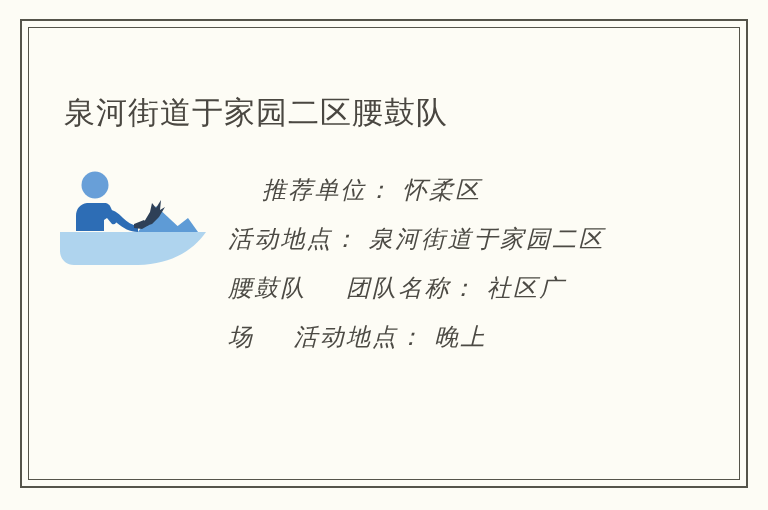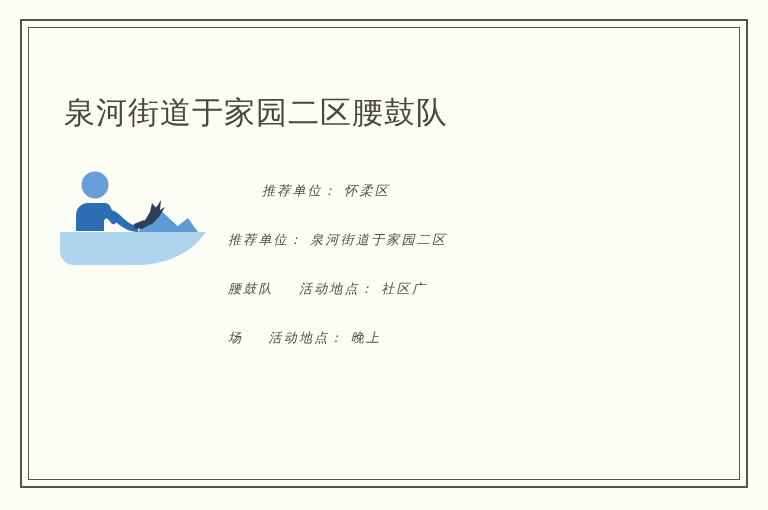--- a/index.html
+++ b/index.html
@@ -73,21 +73,21 @@
   
   .body-block {
     position: absolute;
     left: 228px;
     top: 166px;
     width: 420px;
   }
   .body-line {
     font-family: "DejaVu Serif", "Liberation Serif", serif;
     font-style: italic;
-    font-size: 13px;
+    font-size: 24px;
     line-height: 49px;
     letter-spacing: 2.2px;
     color: #4c4a44;
     white-space: pre;
   }
   .body-line.indent {
     padding-left: 34px;
   }
 </style>
 </head>
@@ -117,18 +117,18 @@
       <path d="M84 54 L90 44 L92 35 L96 40 L101 32 L100 42 L105 39
                L99 49 L92 56 L86 58 Z" fill="#2e4057"></path>
       <path d="M74 56 L84 52 L89 57 L82 61 L74 60 Z" fill="#2e4057"></path>
 
       <path d="M0 64 L146 64 C132 84 110 96 78 97 L14 97 C6 97 0 91 0 83 Z" fill="#afd4ee"></path>
     </svg>
   </div>
 
   <div class="body-block">
     <div class="body-line indent">推荐单位： 怀柔区</div>
-    <div class="body-line">推荐单位： 泉河街道于家园二区</div>
-    <div class="body-line">腰鼓队    活动地点： 社区广</div>
+    <div class="body-line">活动地点： 泉河街道于家园二区</div>
+    <div class="body-line">腰鼓队    团队名称： 社区广</div>
     <div class="body-line">场    活动地点： 晚上</div>
   </div>
 
 </div>
 
 </body></html>

